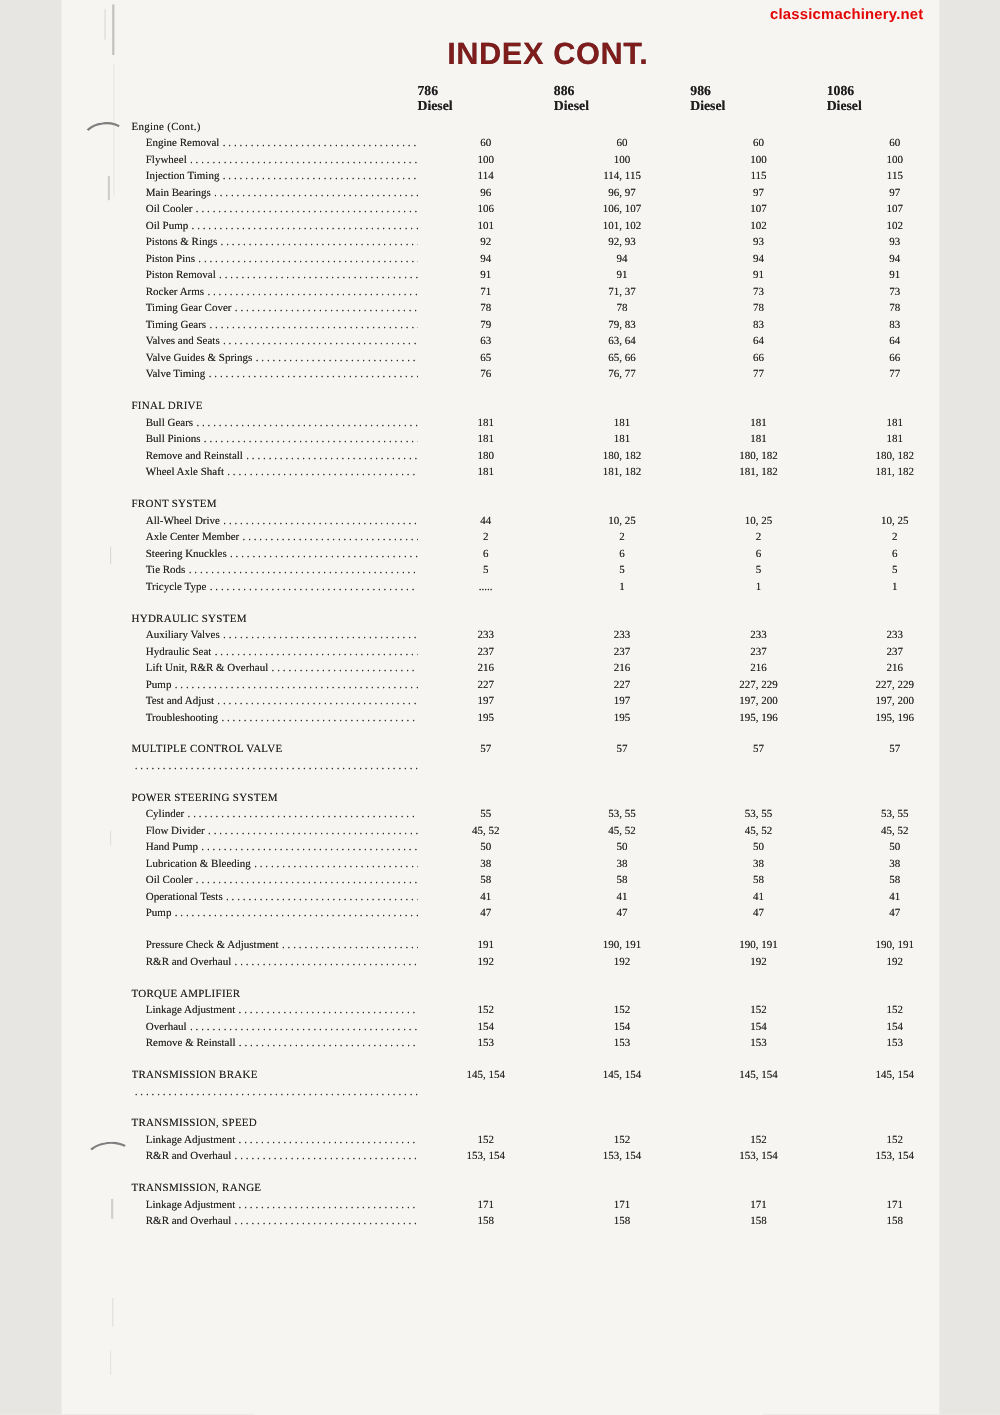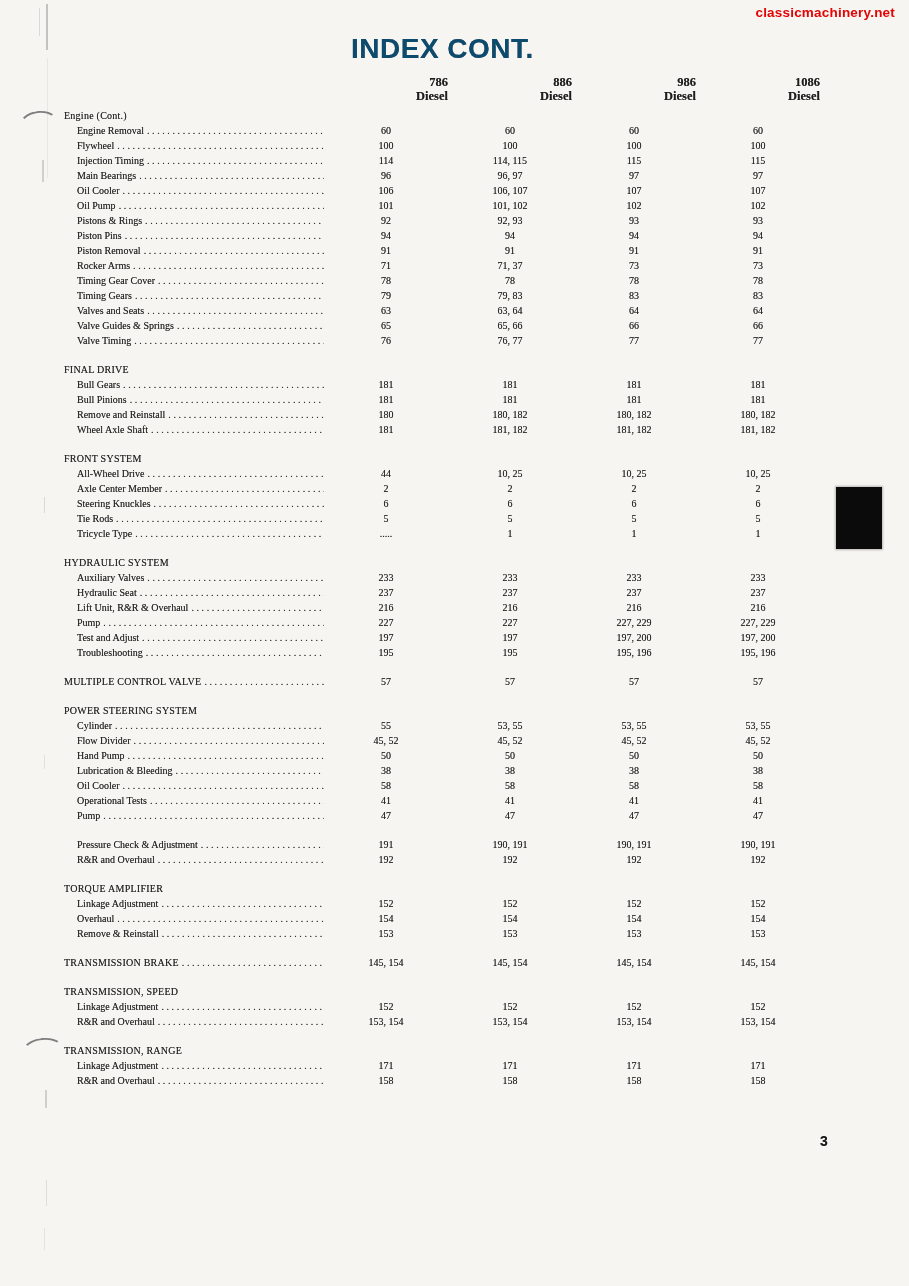--- a/index.html
+++ b/index.html
@@ -1,57 +1,57 @@
 <!DOCTYPE html>
 <html><head>
 <meta charset="utf-8">
 <style>
   html,body{margin:0;padding:0;background:#e8e6e2;}
   .page{
     position:relative;
-    width:909px;height:1286px;
+    width:798px;height:1286px;
     margin:0 auto;
     background:#f6f5f2;
     font-family:"Liberation Serif", serif;
     color:#242424;
     overflow:hidden;
     text-shadow:0 0 .4px rgba(20,20,20,.55);
   }
   .watermark{
     position:absolute;top:5px;right:14px;
     font-family:"Liberation Sans", sans-serif;
     font-weight:700;font-size:13.5px;
     color:#e30505;text-shadow:none;letter-spacing:.2px;
   }
   .title{
     position:absolute;top:33px;left:351px;margin:0;
     font-family:"Liberation Sans", sans-serif;
-    font-size:28px;font-weight:700;letter-spacing:.5px;color:#0c4a6e;
+    font-size:28px;font-weight:700;letter-spacing:.5px;color:#7f1d1d;
   }
   .col-headers{
     position:absolute;top:76px;left:324px;width:496px;
     display:flex;
   }
   .col-header{
-    width:124px;text-align:right;
+    width:124px;text-align:left;
     font-weight:700;font-size:12.5px;line-height:13.5px;color:#1d1d1d;
   }
   .index-table{
     position:absolute;top:108px;left:64px;width:756px;
     font-size:10px;line-height:15px;
   }
   .section{margin-top:14px;}
   .section:first-child{margin-top:0;}
   .sec-heading{letter-spacing:.25px;white-space:nowrap;}
   .row{display:flex;align-items:baseline;}
   .lbl-wrap{
     width:260px;box-sizing:border-box;padding-left:13px;
     display:flex;align-items:flex-start;overflow:hidden;
   }
-  .row.inline .lbl-wrap{padding-left:0;}
+  .row.inline .lbl-wrap{padding-left:0;flex-direction:column;}
   .lbl{white-space:nowrap;}
   .dots{
     flex:1;overflow:hidden;white-space:nowrap;
     margin-left:3px;color:#2e2e2e;letter-spacing:2.6px;
   }
   .dots::after{content:"......................................................";}
   .val{width:124px;text-align:center;white-space:nowrap;}
   .page-number{
     position:absolute;top:1133px;left:820px;
     font-family:"Liberation Sans", sans-serif;

